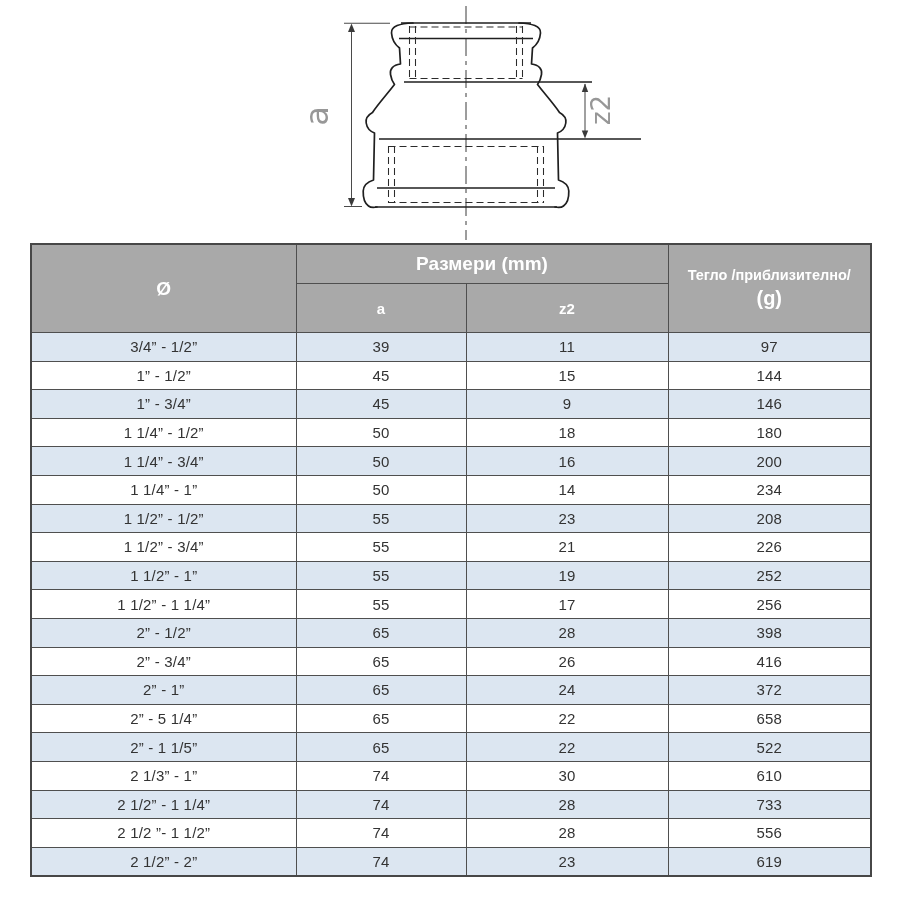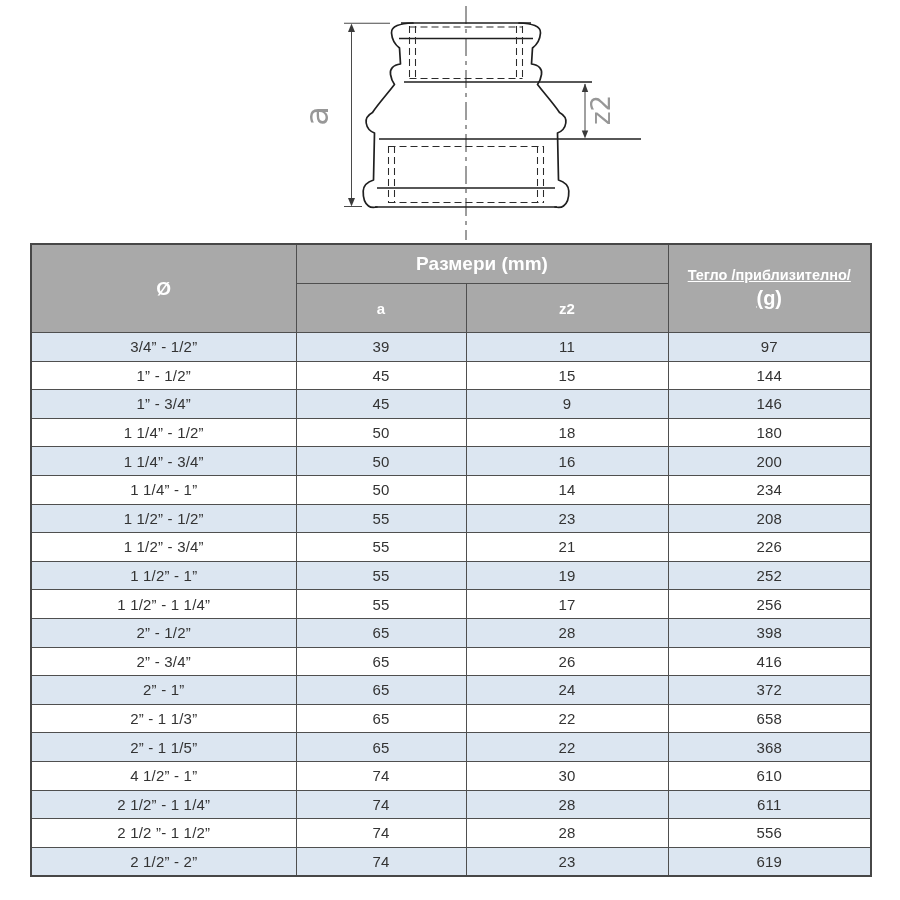--- a/index.html
+++ b/index.html
@@ -27,21 +27,21 @@
   }
   .spec th, .spec td {
     border:1px solid #4f4f4f;
     text-align:center; vertical-align:middle;
     padding:0; overflow:hidden; white-space:nowrap;
   }
   .spec thead th { background:#a9a9a9; color:#ffffff; font-weight:bold; }
   .th-d   { font-size:19px; }
   .th-dim { font-size:19px; height:38px; }
   .th-sub { font-size:15px; height:48px; }
-  .th-w   { font-size:14.5px; line-height:1.3;text-decoration:underline; }
+  .th-w   { font-size:14.5px; line-height:1.3; }
   .th-w .gw { font-size:20px; font-weight:bold; }
   .spec tbody td {
     height:27.6px; font-size:15px; color:#333333;
     letter-spacing:0.2px;
   }
   .spec tbody tr:nth-child(odd)  { background:#dce6f1; }
   .spec tbody tr:nth-child(even) { background:#ffffff; }
 </style>
 </head>
 <body>
@@ -217,45 +217,45 @@
     </tr>
 
     <tr>
       <td>2” - 1”</td>
       <td>65</td>
       <td>24</td>
       <td>372</td>
     </tr>
 
     <tr>
-      <td>2” - 1 1/3”</td>
+      <td>2” - 5 1/4”</td>
       <td>65</td>
       <td>22</td>
       <td>658</td>
     </tr>
 
     <tr>
       <td>2” - 1 1/5”</td>
       <td>65</td>
       <td>22</td>
-      <td>368</td>
-    </tr>
-
-    <tr>
-      <td>4 1/2” - 1”</td>
+      <td>522</td>
+    </tr>
+
+    <tr>
+      <td>2 1/3” - 1”</td>
       <td>74</td>
       <td>30</td>
       <td>610</td>
     </tr>
 
     <tr>
       <td>2 1/2” - 1 1/4”</td>
       <td>74</td>
       <td>28</td>
-      <td>611</td>
+      <td>733</td>
     </tr>
 
     <tr>
       <td>2 1/2 ”- 1 1/2”</td>
       <td>74</td>
       <td>28</td>
       <td>556</td>
     </tr>
 
     <tr>

